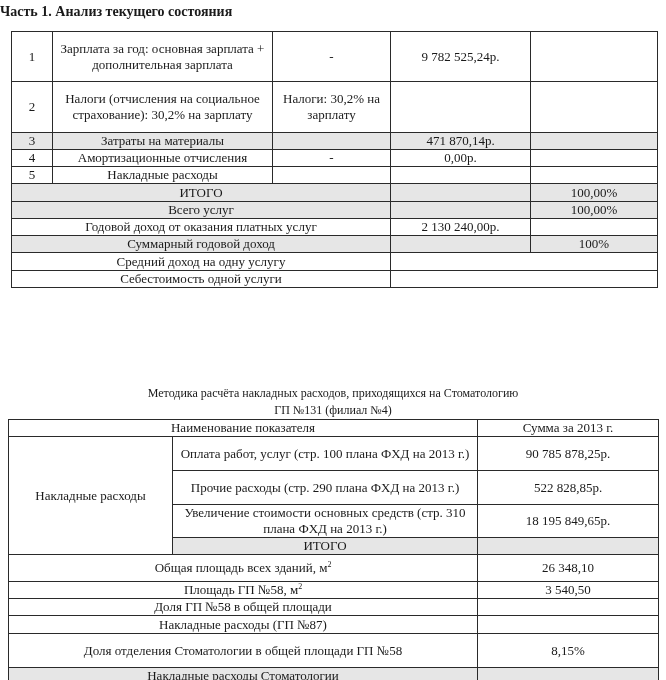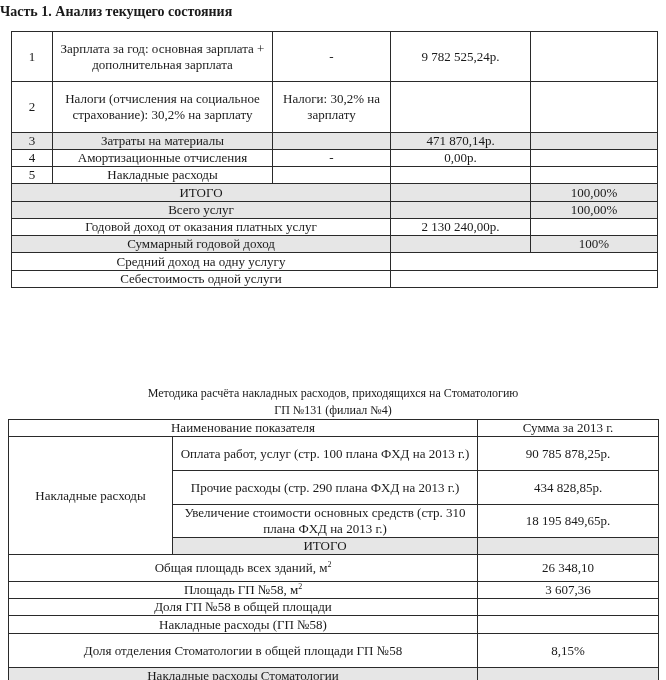--- a/index.html
+++ b/index.html
@@ -110,44 +110,44 @@
     <td colspan="2">Наименование показателя</td>
     <td>Сумма за 2013 г.</td>
   </tr>
   <tr style="height:34px">
     <td rowspan="4">Накладные расходы</td>
     <td>Оплата работ, услуг (стр. 100 плана ФХД на 2013 г.)</td>
     <td>90 785 878,25р.</td>
   </tr>
   <tr style="height:34px">
     <td>Прочие расходы (стр. 290 плана ФХД на 2013 г.)</td>
-    <td>434 828,85р.</td>
+    <td>522 828,85р.</td>
   </tr>
   <tr style="height:22px">
     <td>Увеличение стоимости основных средств (стр. 310 плана ФХД на 2013 г.)</td>
     <td>18 195 849,65р.</td>
   </tr>
   <tr style="height:17px">
     <td class="gray">ИТОГО</td>
     <td class="gray"></td>
   </tr>
   <tr style="height:27px">
     <td colspan="2"><span>Общая площадь всех зданий, м</span><sup>2</sup></td>
     <td>26 348,10</td>
   </tr>
   <tr style="height:17px">
     <td colspan="2"><span>Площадь ГП №58, м</span><sup>2</sup></td>
-    <td>3 607,36</td>
+    <td>3 540,50</td>
   </tr>
   <tr style="height:17px">
     <td colspan="2">Доля ГП №58 в общей площади</td>
     <td></td>
   </tr>
   <tr style="height:18px">
-    <td colspan="2">Накладные расходы (ГП №58)</td>
+    <td colspan="2">Накладные расходы (ГП №87)</td>
     <td></td>
   </tr>
   <tr style="height:34px">
     <td colspan="2" style="padding:0 64px">Доля отделения Стоматологии в общей площади ГП №58</td>
     <td>8,15%</td>
   </tr>
   <tr class="gray" style="height:17px">
     <td colspan="2">Накладные расходы Стоматологии</td>
     <td></td>
   </tr>

